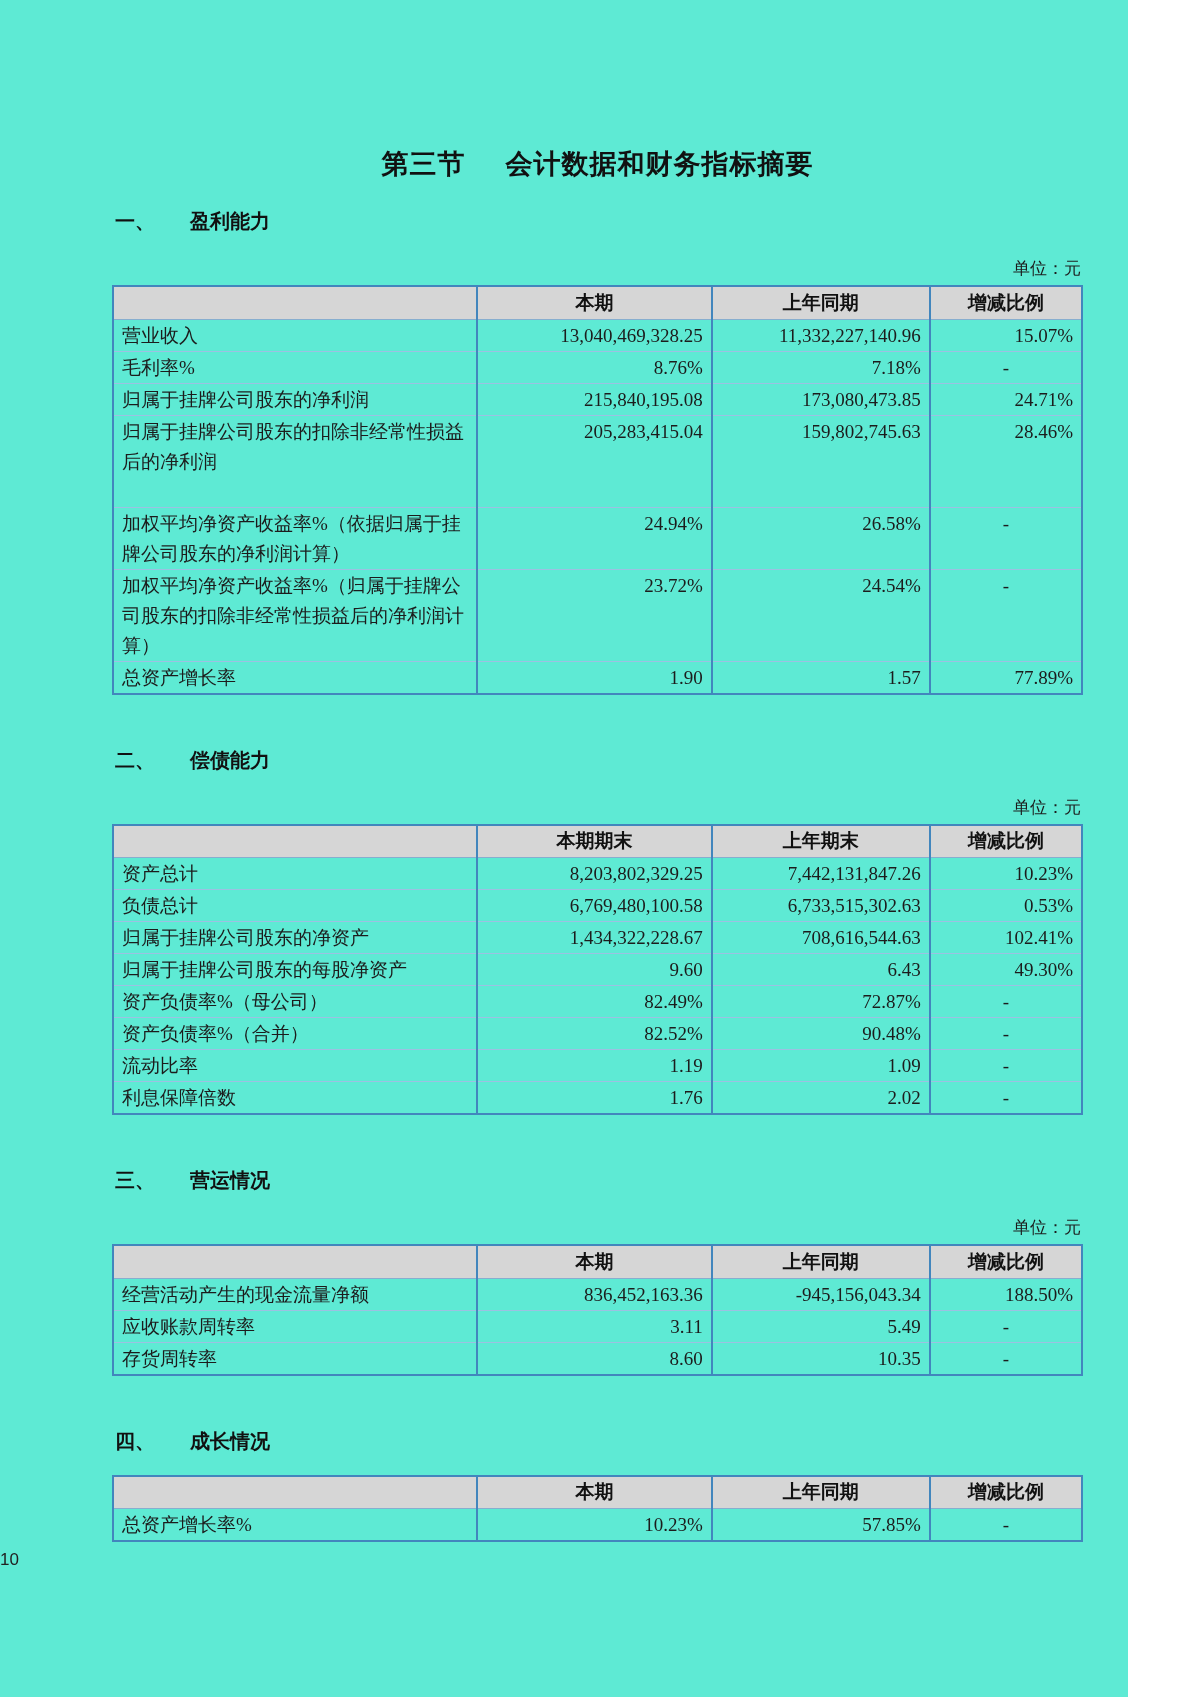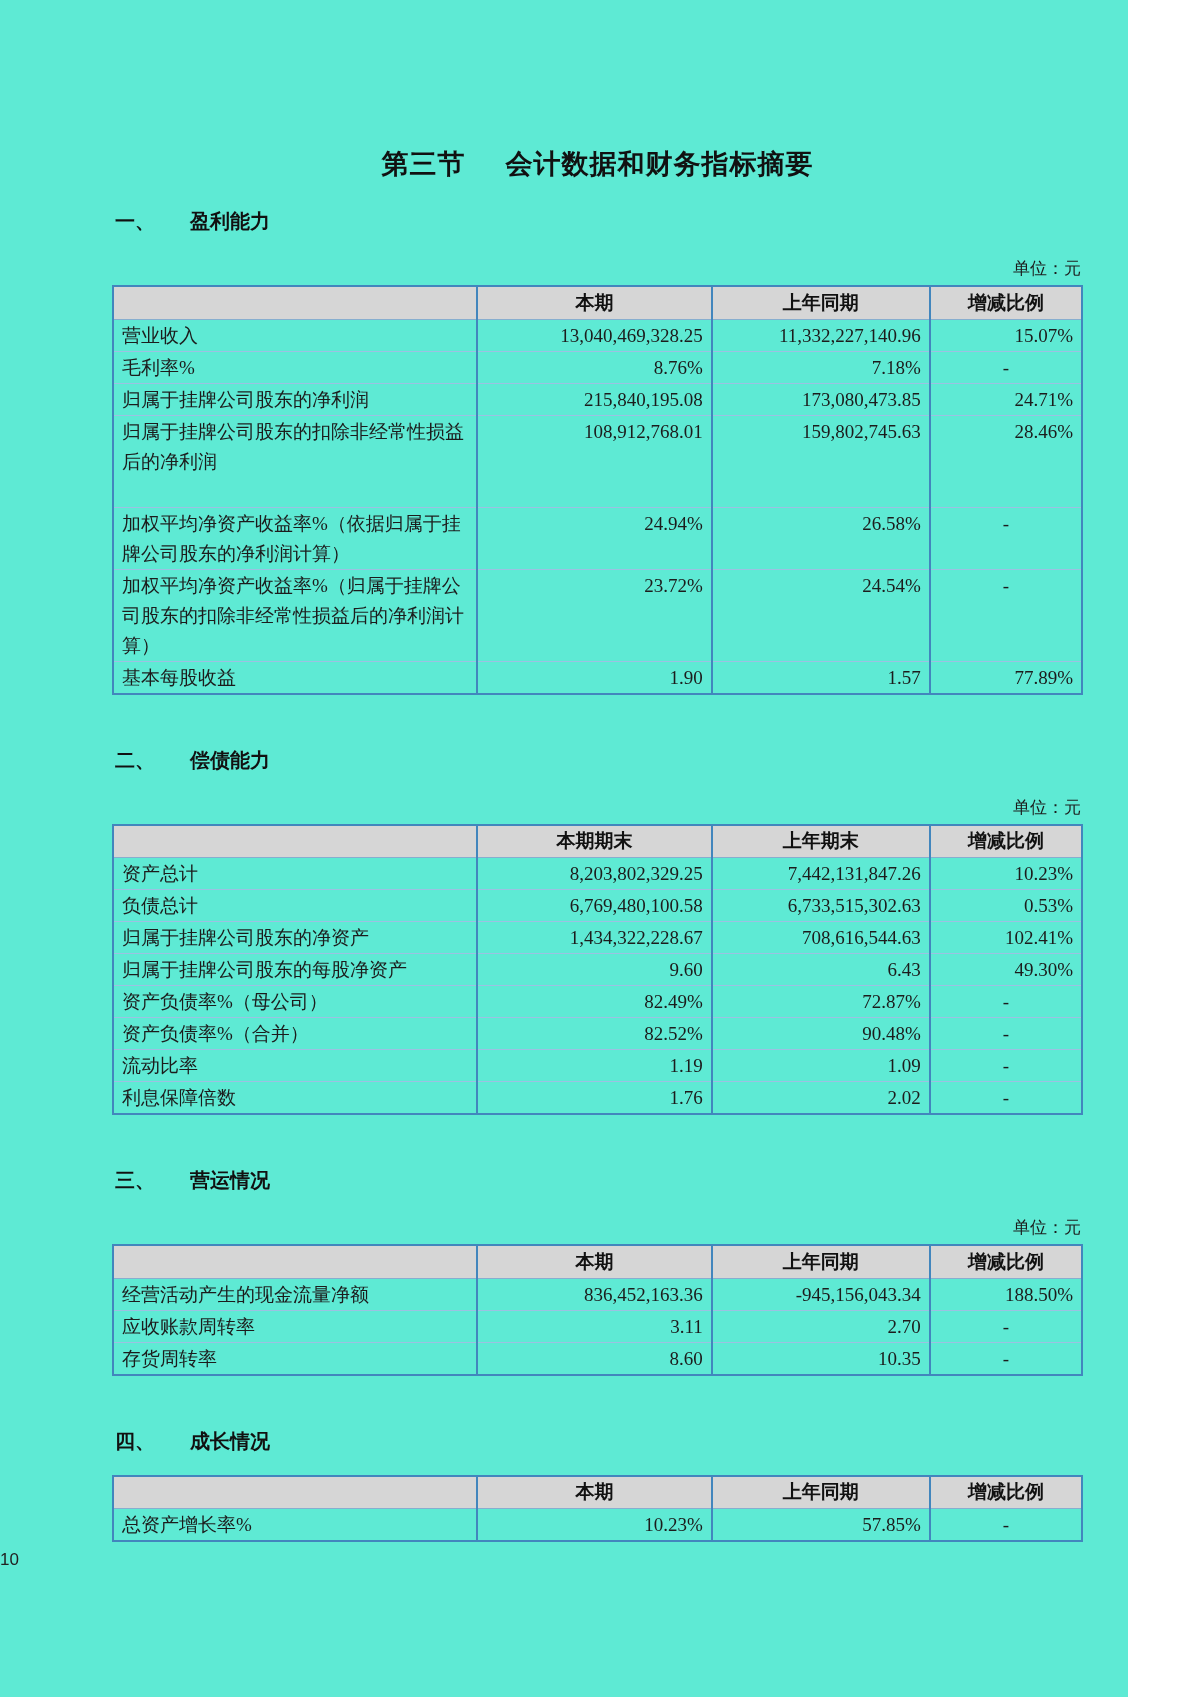--- a/index.html
+++ b/index.html
@@ -138,38 +138,38 @@
           <td class="ctr">-</td>
         </tr>
         <tr>
           <td class="lbl">归属于挂牌公司股东的净利润</td>
           <td class="num">215,840,195.08</td>
           <td class="num">173,080,473.85</td>
           <td class="num">24.71%</td>
         </tr>
         <tr class="xpad">
           <td class="lbl">归属于挂牌公司股东的扣除非经常性损益后的净利润</td>
-          <td class="num">108,912,768.01</td>
+          <td class="num">205,283,415.04</td>
           <td class="num">159,802,745.63</td>
           <td class="num">28.46%</td>
         </tr>
         <tr>
           <td class="lbl">加权平均净资产收益率%（依据归属于挂牌公司股东的净利润计算）</td>
           <td class="num">24.94%</td>
           <td class="num">26.58%</td>
           <td class="ctr">-</td>
         </tr>
         <tr>
           <td class="lbl">加权平均净资产收益率%（归属于挂牌公司股东的扣除非经常性损益后的净利润计算）</td>
           <td class="num">23.72%</td>
           <td class="num">24.54%</td>
           <td class="ctr">-</td>
         </tr>
         <tr>
-          <td class="lbl">基本每股收益</td>
+          <td class="lbl">总资产增长率</td>
           <td class="num">1.90</td>
           <td class="num">1.57</td>
           <td class="num">77.89%</td>
         </tr>
       </tbody>
     </table>
 
     <div class="section-heading">
       <span class="sec-num">二、</span><span class="sec-label">偿债能力</span>
     </div>
@@ -263,21 +263,21 @@
       <tbody>
         <tr>
           <td class="lbl">经营活动产生的现金流量净额</td>
           <td class="num">836,452,163.36</td>
           <td class="num">-945,156,043.34</td>
           <td class="num">188.50%</td>
         </tr>
         <tr>
           <td class="lbl">应收账款周转率</td>
           <td class="num">3.11</td>
-          <td class="num">2.70</td>
+          <td class="num">5.49</td>
           <td class="ctr">-</td>
         </tr>
         <tr>
           <td class="lbl">存货周转率</td>
           <td class="num">8.60</td>
           <td class="num">10.35</td>
           <td class="ctr">-</td>
         </tr>
       </tbody>
     </table>

